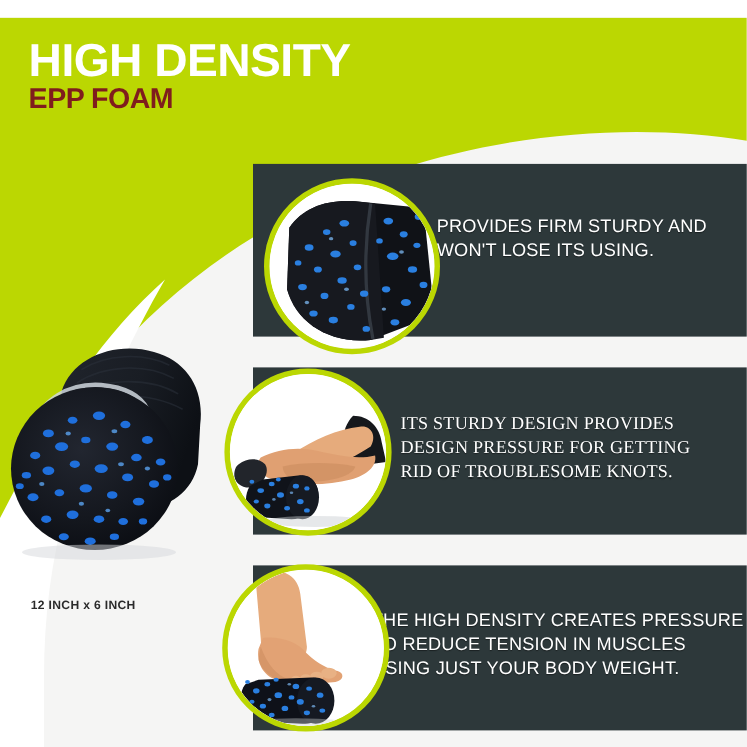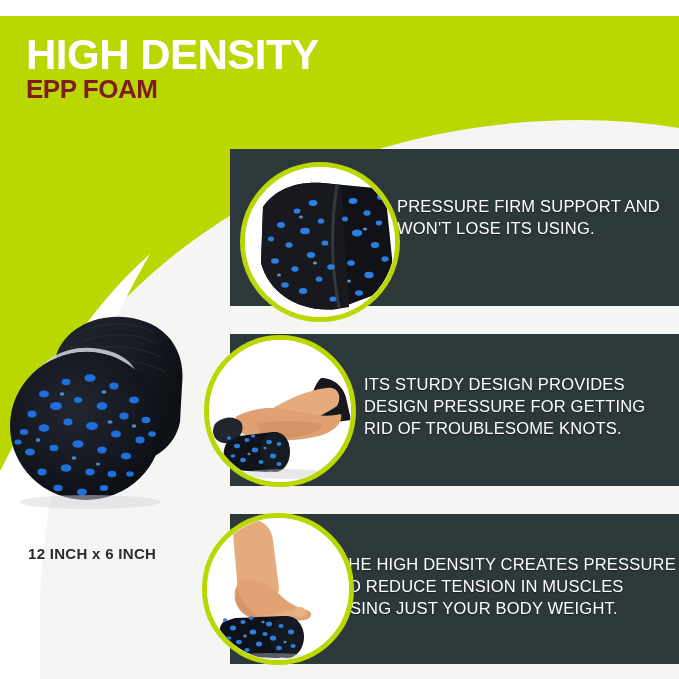--- a/index.html
+++ b/index.html
@@ -93,21 +93,21 @@
     width: 196px;
     height: 208px;
     z-index: 20;
   }
 
   
   .size-label {
     position: absolute;
     left: 28px;
     top: 529px;
-    font-size: 15px;
+    font-size: 11px;
     font-weight: bold;
     color: #2a2a2a;
     letter-spacing: 0.3px;
     z-index: 30;
     white-space: nowrap;
   }
 
   svg { display: block; }
 </style>
 </head>
@@ -140,25 +140,25 @@
     <span class="title-line2">EPP FOAM</span>
   </div>
 
   <div class="panel" style="left:230px; top:133px; width:449px; height:157px;"></div>
 
   <div class="panel" style="left:230px; top:318px; width:449px; height:152px;"></div>
 
   <div class="panel" style="left:230px; top:498px; width:449px; height:150px;"></div>
 
   <div class="panel-text" style="left:397px; top:180px;">
-    <span>PRESSURE FIRM SUPPORT AND</span>
+    <span>PROVIDES FIRM STURDY AND</span>
     <span>WON'T LOSE ITS USING.</span>
   </div>
 
-  <div class="panel-text" style="left:364px; top:358px;">
+  <div class="panel-text" style="left:364px; top:358px;font-family:Liberation Serif, serif;">
     <span>ITS STURDY DESIGN PROVIDES</span>
     <span>DESIGN PRESSURE FOR GETTING</span>
     <span>RID OF TROUBLESOME KNOTS.</span>
   </div>
 
   <div class="panel-text" style="left:338px; top:538px;">
     <span>THE HIGH DENSITY CREATES PRESSURE</span>
     <span>TO REDUCE TENSION IN MUSCLES</span>
     <span>USING JUST YOUR BODY WEIGHT.</span>
   </div>

